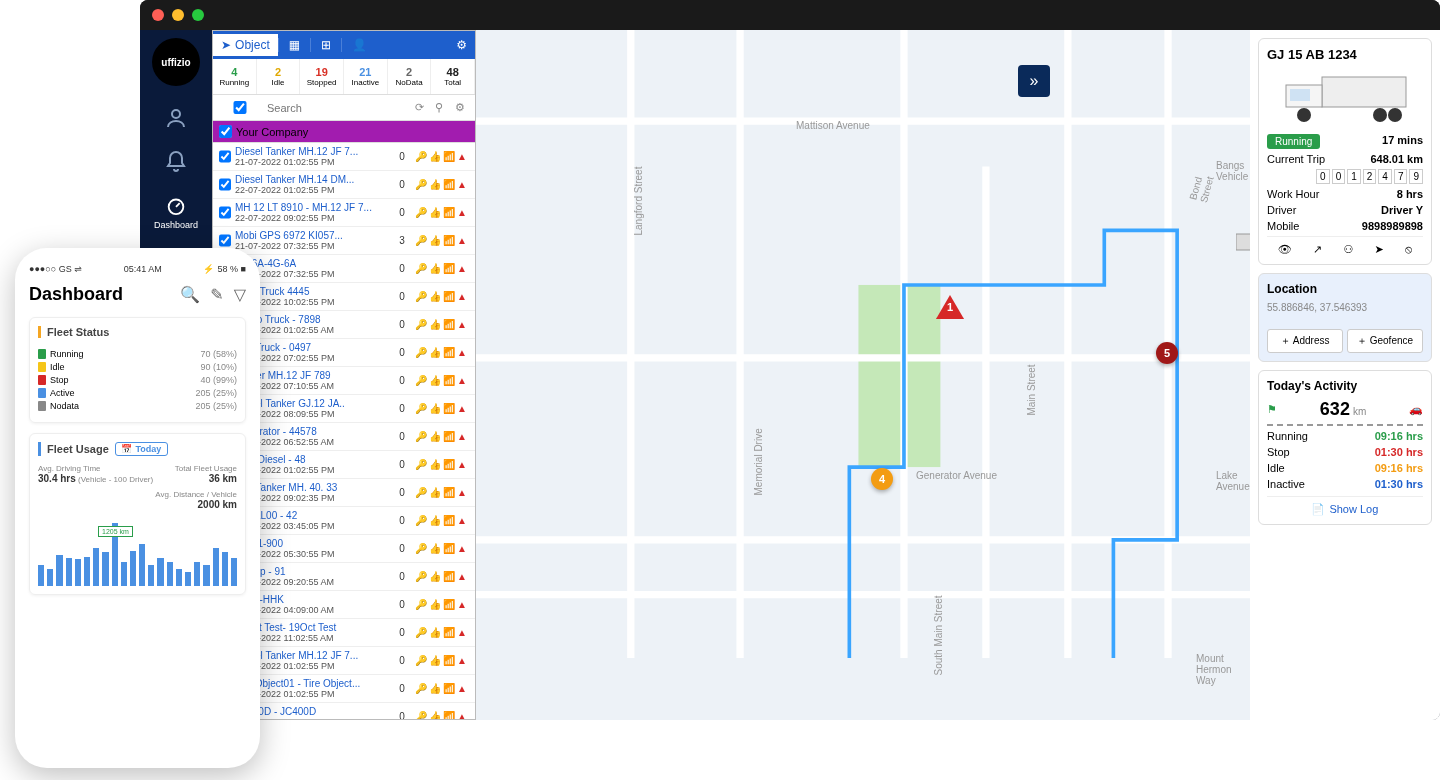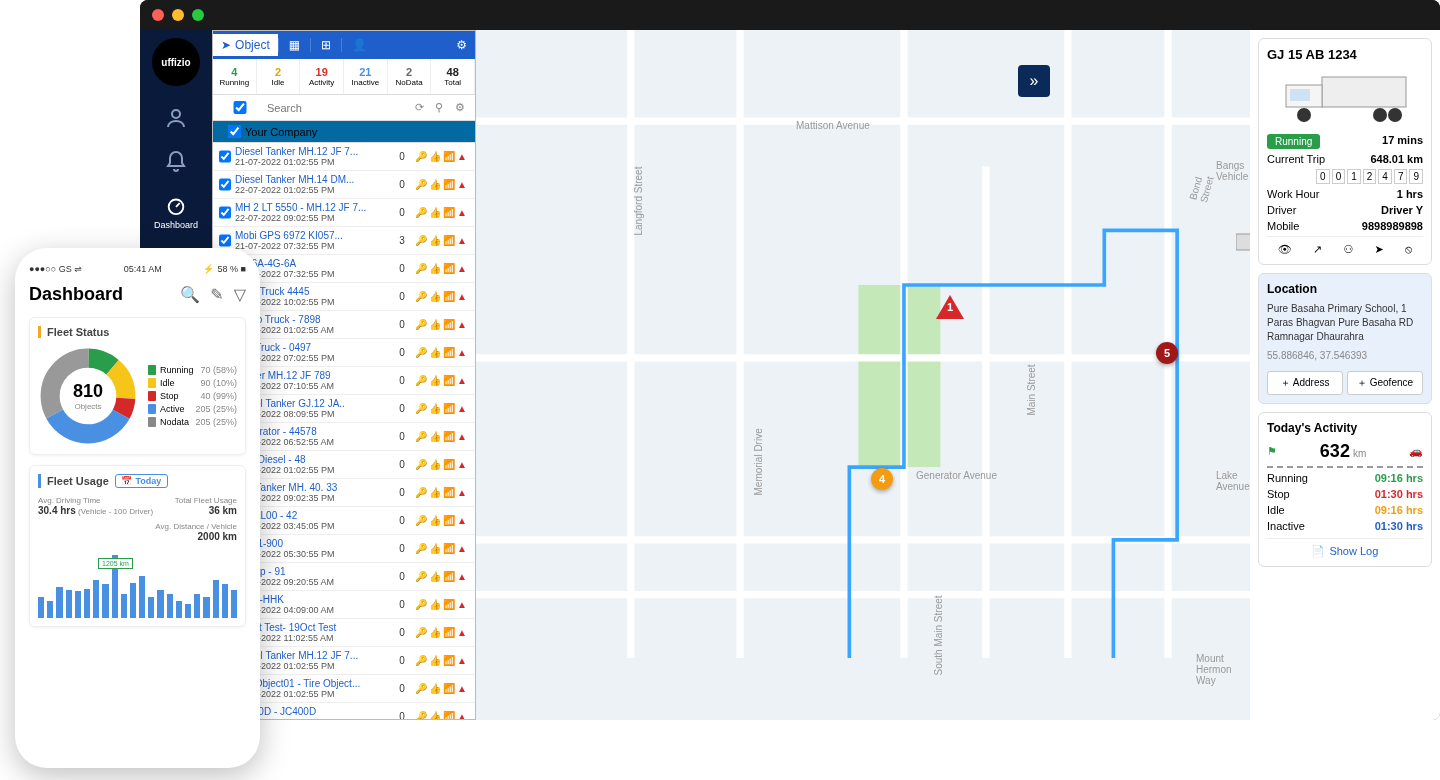--- a/index.html
+++ b/index.html
@@ -19,21 +19,21 @@
 .objhdr .active{background:#fff;color:#1e5fcc;padding:4px 8px;display:flex;align-items:center;gap:4px}
 .objhdr .tab{padding:0 10px;border-left:1px solid #4a7fd8}
 .objhdr .gear{margin-left:auto;padding:0 8px}
 .statusbar{display:flex;height:36px;background:#fff;border-bottom:1px solid #ddd}
 .statcell{flex:1;display:flex;flex-direction:column;align-items:center;justify-content:center;font-size:8px;border-right:1px solid #eee}
 .statcell .n{font-size:11px;font-weight:bold}
 .statcell.running .n{color:#2a9d4a}.statcell.idle .n{color:#e0a800}.statcell.stopped .n{color:#d93025}.statcell.inactive .n{color:#4a90e2}.statcell.nodata .n{color:#666}.statcell.total .n{color:#222}
 .searchrow{display:flex;align-items:center;height:26px;padding:0 6px;gap:6px;border-bottom:1px solid #ddd;font-size:11px;color:#888}
 .searchrow input{flex:1;border:none;outline:none;font-size:11px}
 .searchrow .icn{width:14px;color:#888}
-.company{padding:4px 15px;font-size:11px;background:#0369a1;border-bottom:1px solid #ddd;display:flex;align-items:center;gap:4px}
+.company{padding:4px 6px;font-size:11px;background:#a21caf;border-bottom:1px solid #ddd;display:flex;align-items:center;gap:4px}
 .vlist{flex:1;overflow-y:auto;font-size:10px}
 .vrow{display:flex;align-items:center;padding:3px 6px;border-bottom:1px solid #eee;gap:4px}
 .vrow .cb{width:12px}
 .vrow .info{flex:1;min-width:0}
 .vrow .nm{color:#1e5fcc;white-space:nowrap;overflow:hidden;text-overflow:ellipsis}
 .vrow .dt{color:#555;font-size:9px}
 .vrow .cnt{width:18px;text-align:center;color:#333}
 .vrow .icons{display:flex;gap:2px}
 .vrow .icons span{width:12px;height:12px;display:inline-block}
 .map{flex:1;position:relative;background:#edf2f7;overflow:hidden}
@@ -50,21 +50,21 @@
 .card{border:1px solid #ddd;border-radius:6px;padding:8px}
 .vname{font-size:13px;font-weight:bold;margin-bottom:6px}
 .truckimg{height:60px;display:flex;align-items:center;justify-content:center;margin-bottom:6px}
 .badge{background:#2a9d4a;color:#fff;padding:2px 8px;border-radius:3px;font-size:10px}
 .kvrow{display:flex;justify-content:space-between;margin:4px 0}
 .odometer{display:flex;gap:2px;justify-content:flex-end}
 .odometer span{border:1px solid #ccc;padding:1px 3px;font-size:10px}
 .actionrow{display:flex;justify-content:space-around;border-top:1px solid #eee;padding-top:6px;margin-top:4px}
 .cardlbl{font-weight:bold;margin-bottom:6px;font-size:12px}
 .loc{background:#e8f0fc}
-.btns{display:flex;gap:4px;margin-top:10px}
+.btns{display:flex;gap:4px;margin-top:16px}
 .btns button{flex:1;border:1px solid #ccc;background:#fff;padding:4px;font-size:10px;border-radius:3px}
 .activity .dist{font-size:18px;font-weight:bold;text-align:center;margin:4px 0}
 .activity .dashline{border-top:2px dashed #999;margin:4px 0;position:relative}
 .showlog{text-align:center;color:#1e5fcc;border-top:1px solid #eee;padding-top:6px;margin-top:6px;display:flex;justify-content:center;gap:4px}
 
 .phone{position:absolute;left:15px;top:248px;width:245px;height:520px;background:#fff;border-radius:32px;box-shadow:0 8px 30px rgba(0,0,0,.25);padding:16px 14px;z-index:10}
 .pstatus{display:flex;justify-content:space-between;font-size:9px;color:#333;margin-bottom:10px}
 .ptitle{display:flex;align-items:center;justify-content:space-between;margin-bottom:12px}
 .ptitle h2{font-size:18px}
 .ptitle .picons{display:flex;gap:10px;color:#666}
@@ -141,21 +141,21 @@
         <div class="statcell running">
             <span class="n">4</span>
             <span>Running</span>
           </div>
         <div class="statcell idle">
             <span class="n">2</span>
             <span>Idle</span>
           </div>
         <div class="statcell stopped">
             <span class="n">19</span>
-            <span>Activity</span>
+            <span>Stopped</span>
           </div>
         <div class="statcell inactive">
             <span class="n">21</span>
             <span>Inactive</span>
           </div>
         <div class="statcell nodata">
             <span class="n">2</span>
             <span>NoData</span>
           </div>
         <div class="statcell total">
@@ -199,21 +199,21 @@
   <div class="icons">
     <span style="color:#d62828">🔑</span>
     <span style="color:#4a90e2">👍</span>
     <span style="color:#2a9d4a">📶</span>
     <span style="color:#d62828">▲</span>
   </div>
           </div>
           <div class="vrow">
             <input type="checkbox" checked="" class="cb" style="">
   <div class="info">
-              <div class="nm">MH 2 LT 5550 - MH.12 JF 7...</div>
+              <div class="nm">MH 12 LT 8910 - MH.12 JF 7...</div>
               <div class="dt">22-07-2022 09:02:55 PM</div>
             </div>
   <div class="cnt">0</div>
   <div class="icons">
     <span style="color:#d62828">🔑</span>
     <span style="color:#4a90e2">👍</span>
     <span style="color:#2a9d4a">📶</span>
     <span style="color:#d62828">▲</span>
   </div>
           </div>
@@ -536,41 +536,40 @@
               <span>0</span>
               <span>1</span>
               <span>2</span>
               <span>4</span>
               <span>7</span>
               <span>9</span>
             </span>
           </div>
         <div class="kvrow">
             <span>Work Hour</span>
-            <b>1 hrs</b>
+            <b>8 hrs</b>
           </div>
         <div class="kvrow">
             <span>Driver</span>
             <b>Driver Y</b>
           </div>
         <div class="kvrow">
             <span>Mobile</span>
             <b>9898989898</b>
           </div>
         <div class="actionrow">
           <span>👁</span>
           <span>↗</span>
           <span>⚇</span>
           <span>➤</span>
           <span>⦸</span>
         </div>
       </div>
       <div class="card loc">
         <div class="cardlbl">Location</div>
-        <div style="font-size:10px;color:#333;line-height:1.4">Pure Basaha Primary School, 1 Paras Bhagvan Pure Basaha RD Ramnagar Dhaurahra</div>
         <div style="font-size:10px;color:#888;margin-top:6px">55.886846, 37.546393</div>
         <div class="btns">
           <button>＋ <span>Address</span></button>
           <button>＋ <span>Geofence</span></button>
         </div>
       </div>
       <div class="card activity">
         <div class="cardlbl">Today's Activity</div>
         <div style="display:flex;justify-content:space-between;align-items:center">
           <span style="color:#2a9d4a">⚑</span>
@@ -615,34 +614,20 @@
     <h2>Dashboard</h2>
     <div class="picons">
       <span>🔍</span>
       <span>✎</span>
       <span>▽</span>
     </div>
   </div>
   <div class="pcard">
     <div class="pcardhdr">Fleet Status</div>
     <div class="donutwrap">
-      <div class="donut">
-        <svg viewBox="0 0 42 42">
-            <circle cx="21" cy="21" r="15.9" fill="none" stroke="#eee" stroke-width="8"></circle>
-        <circle cx="21" cy="21" r="15.9" fill="none" stroke="#2a9d4a" stroke-width="8" stroke-dasharray="11 89" stroke-dashoffset="25"></circle>
-        <circle cx="21" cy="21" r="15.9" fill="none" stroke="#f5c518" stroke-width="8" stroke-dasharray="15 85" stroke-dashoffset="14"></circle>
-        <circle cx="21" cy="21" r="15.9" fill="none" stroke="#d62828" stroke-width="8" stroke-dasharray="7 93" stroke-dashoffset="-1"></circle>
-        <circle cx="21" cy="21" r="15.9" fill="none" stroke="#4a90e2" stroke-width="8" stroke-dasharray="34 66" stroke-dashoffset="-8"></circle>
-        <circle cx="21" cy="21" r="15.9" fill="none" stroke="#999" stroke-width="8" stroke-dasharray="33 67" stroke-dashoffset="-42"></circle>
-          </svg>
-        <div class="center">
-            <span class="big">810</span>
-            <span class="sm">Objects</span>
-          </div>
-      </div>
       <div class="legend" id="legend">
           <div>
             <span class="sw" style="background:#2a9d4a"></span>
             <span>Running</span>
             <span class="val">70 (58%)</span>
           </div>
           <div>
             <span class="sw" style="background:#f5c518"></span>
             <span>Idle</span>
             <span class="val">90 (10%)</span>

